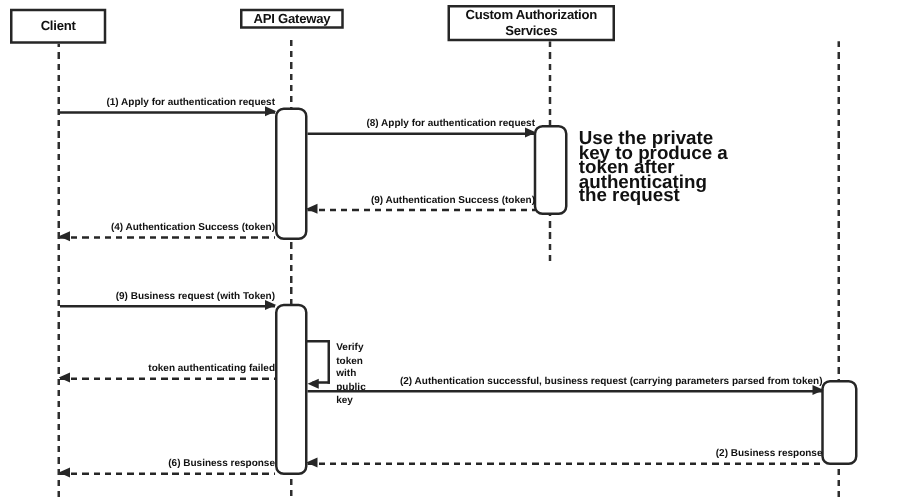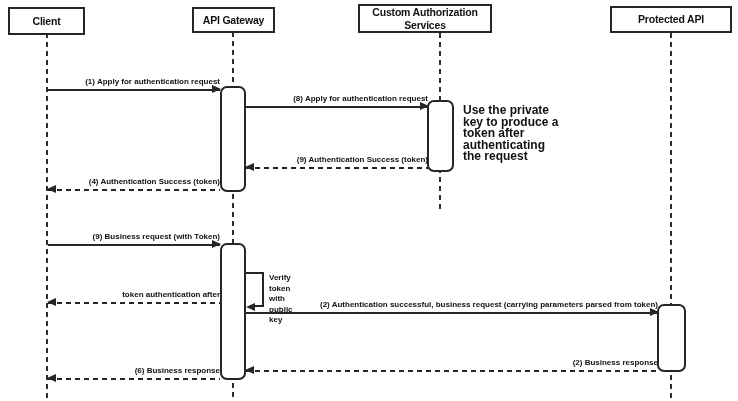--- a/index.html
+++ b/index.html
@@ -96,50 +96,47 @@
   .selfmsg .s-label {
     position: absolute; left: 24px; top: 1px;
     font-size: 8px; font-weight: bold; color: #111111;
     line-height: 10.5px; white-space: pre-line;
   }
 
   
   .note {
     position: absolute;
     left: 463px; top: 105px;
-    font-size: 12px;
+    font-size: 15px;
     font-weight: bold;
     color: #111111;
     line-height: 11.6px;
     white-space: pre-line;
     z-index: 3;
   }
 </style>
 </head>
 <body>
 
 <div class="canvas">
 
   <div class="lifeline" style="left:46px;  top:33px; height:365px;"></div>
   <div class="lifeline" style="left:232px; top:32px; height:366px;"></div>
   <div class="lifeline" style="left:439px; top:33px; height:179px;"></div>
   <div class="lifeline" style="left:670px; top:33px; height:365px;"></div>
 
   <div class="pbox" style="left:8px;   top:7px; width:77px;  height:28px;">
     <span class="plabel">Client</span>
   </div>
-  <div class="pbox" style="left:192px; top:7px; width:83px;  height:26px;">
+  <div class="pbox" style="left:192px; top:7px; width:83px;  height:16px;">
     <span class="plabel">API Gateway</span>
   </div>
   <div class="pbox" style="left:358px; top:4px; width:134px; height:29px;">
     <span class="plabel">Custom Authorization
 Services</span>
-  </div>
-  <div class="pbox" style="left:610px; top:6px; width:122px; height:27px;">
-    <span class="plabel">Protected API</span>
   </div>
 
   <div class="act" style="left:220px; top:86px;  width:26px; height:106px;"></div>
   <div class="act" style="left:427px; top:100px; width:27px; height:72px;"></div>
   <div class="act" style="left:220px; top:243px; width:26px; height:137px;"></div>
   <div class="act" style="left:657px; top:304px; width:29px; height:68px;"></div>
 
   <div class="msg" style="left:48px; top:90px; width:172px;">
     <div class="mlabel">(1) Apply for authentication request</div>
     <div class="mline"></div>
@@ -179,21 +176,21 @@
   <div class="selfmsg">
     <div class="s-top"></div>
     <div class="s-right"></div>
     <div class="s-bottom"></div>
     <div class="s-ah"></div>
     <div class="s-label">Verify token
 with public key</div>
   </div>
 
   <div class="msg" style="left:48px; top:303px; width:172px;">
-    <div class="mlabel">token authentication after</div>
+    <div class="mlabel">token authenticating failed</div>
     <div class="mline dashed"></div>
     <div class="ah ah-l"></div>
   </div>
 
   <div class="msg" style="left:246px; top:313px; width:412px;">
     <div class="mlabel">(2) Authentication successful, business request (carrying parameters parsed from token)</div>
     <div class="mline"></div>
     <div class="ah ah-r"></div>
   </div>
 

